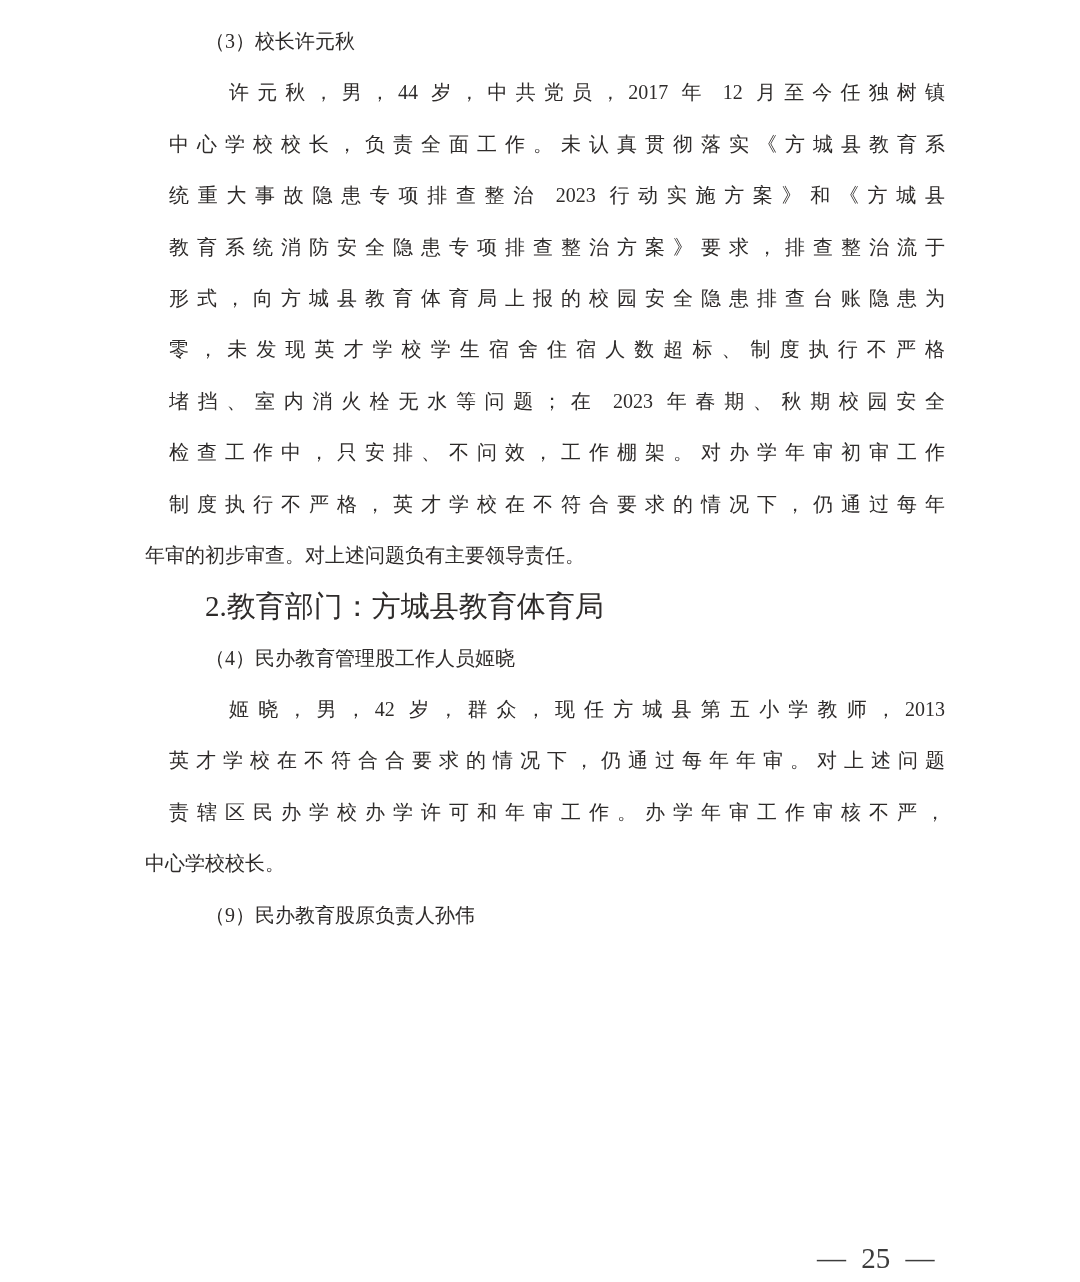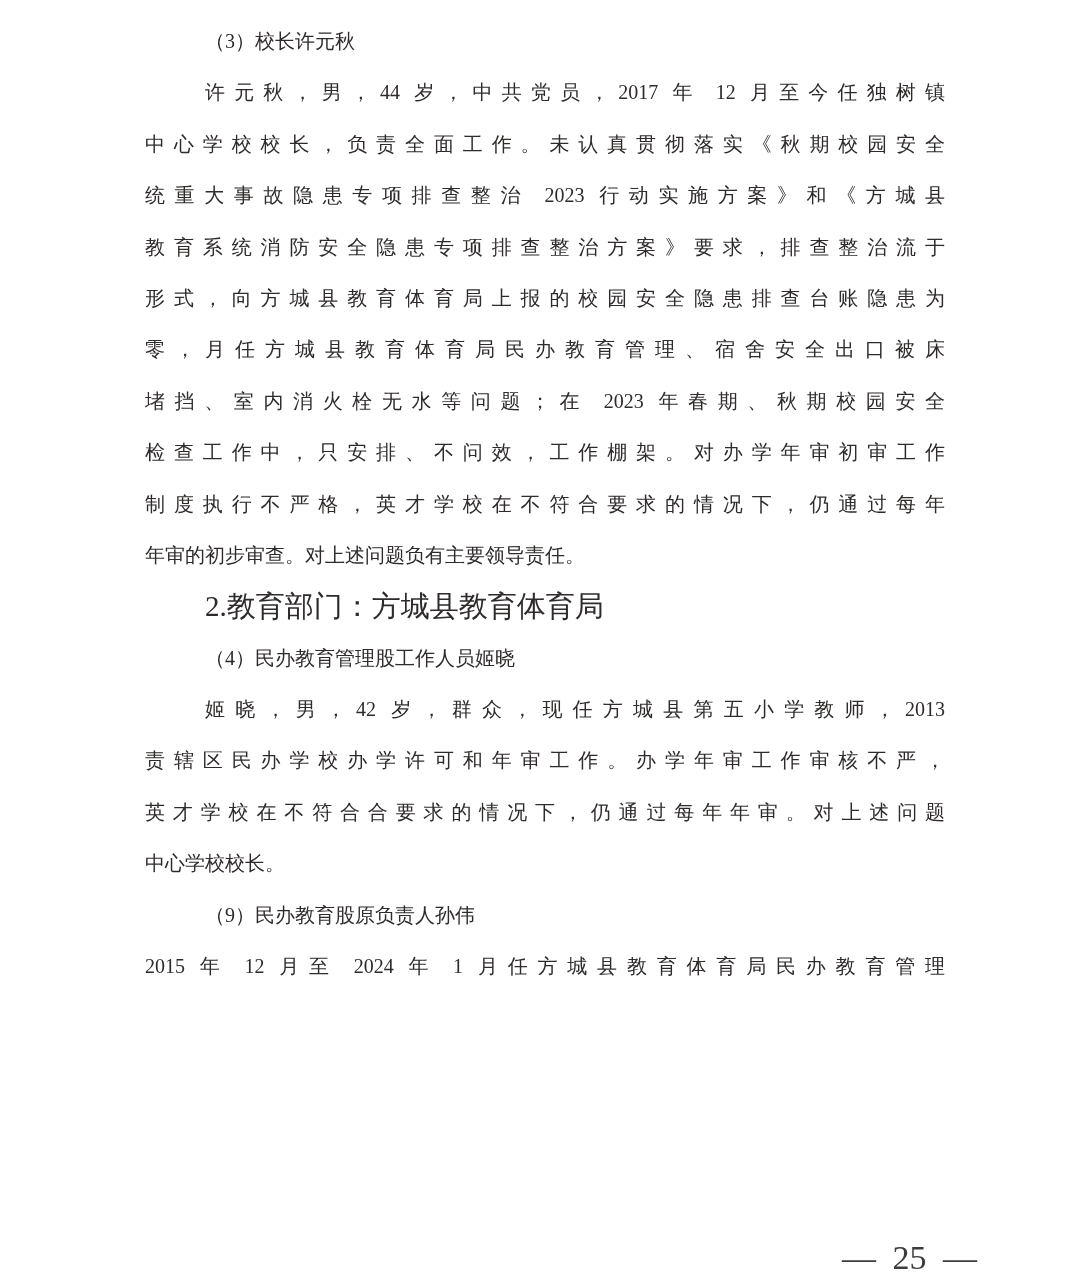--- a/index.html
+++ b/index.html
@@ -27,61 +27,61 @@
     line-height: 51.4px;
     font-size: 20px;
     white-space: nowrap;
     overflow: hidden;
     text-align: left;
   }
   .j {
     text-align: justify;
     text-align-last: justify;
     text-justify: inter-character;
+    margin-left: 24px;
   }
   .ind {
     padding-left: 60px;
   }
   .bold {
     font-weight: 400;
     font-size: 29px;
   }
   .footer {
     position: absolute;
     top: 1238px;
     left: 817px;
     width: 160px;
     height: 40px;
     line-height: 40px;
-    text-align: right;
-    font-size: 34px;
+    text-align: left;
+    font-size: 29px;
     color: #3c3c3c;
     word-spacing: 8px;
   }
 </style>
 </head>
 <body>
 
 <div class="page">
   <div class="content">
     <div class="ln ind">（3）校长许元秋</div>
     <div class="ln ind j">许元秋，男，44 岁，中共党员，2017 年 12 月至今任独树镇</div>
-    <div class="ln j">中心学校校长，负责全面工作。未认真贯彻落实《秋期校园安全</div>
+    <div class="ln j">中心学校校长，负责全面工作。未认真贯彻落实《方城县教育系</div>
     <div class="ln j">统重大事故隐患专项排查整治 2023 行动实施方案》和《方城县</div>
     <div class="ln j">教育系统消防安全隐患专项排查整治方案》要求，排查整治流于</div>
     <div class="ln j">形式，向方城县教育体育局上报的校园安全隐患排查台账隐患为</div>
-    <div class="ln j">零，月任方城县教育体育局民办教育管理、宿舍安全出口被床</div>
+    <div class="ln j">零，未发现英才学校学生宿舍住宿人数超标、制度执行不严格</div>
     <div class="ln j">堵挡、室内消火栓无水等问题；在 2023 年春期、秋期校园安全</div>
     <div class="ln j">检查工作中，只安排、不问效，工作棚架。对办学年审初审工作</div>
     <div class="ln j">制度执行不严格，英才学校在不符合要求的情况下，仍通过每年</div>
     <div class="ln">年审的初步审查。对上述问题负有主要领导责任。</div>
     <div class="ln ind bold">2.教育部门：方城县教育体育局</div>
     <div class="ln ind">（4）民办教育管理股工作人员姬晓</div>
     <div class="ln ind j">姬晓，男，42 岁，群众，现任方城县第五小学教师，2013</div>
+    <div class="ln j">英才学校在不符合合要求的情况下，仍通过每年年审。对上述问题</div>
     <div class="ln j">责辖区民办学校办学许可和年审工作。办学年审工作审核不严，</div>
-    <div class="ln j">英才学校在不符合合要求的情况下，仍通过每年年审。对上述问题</div>
     <div class="ln">中心学校校长。</div>
     <div class="ln ind">（9）民办教育股原负责人孙伟</div>
-    <div class="ln j">2015 年 12 月至 2024 年 1 月任方城县教育体育局民办教育管理</div>
   </div>
 
   <div class="footer">— 25 —</div>
 </div>
 
 </body></html>

